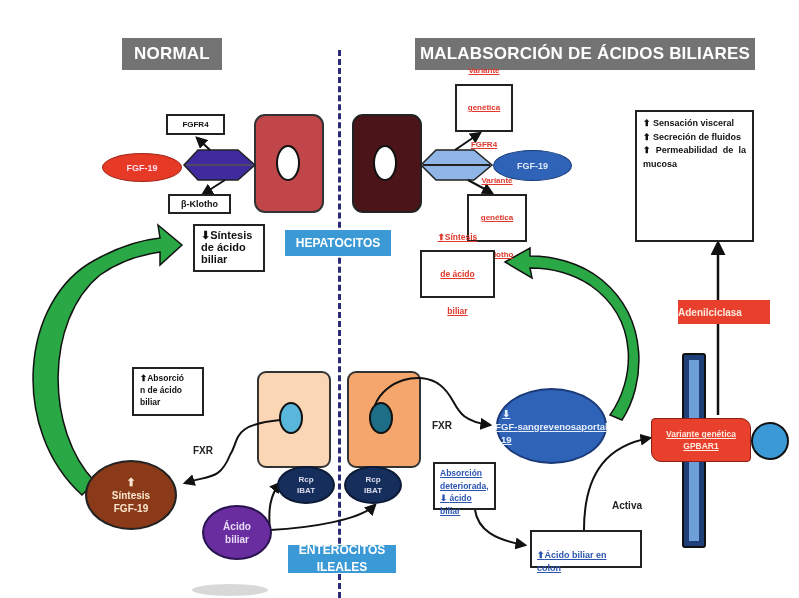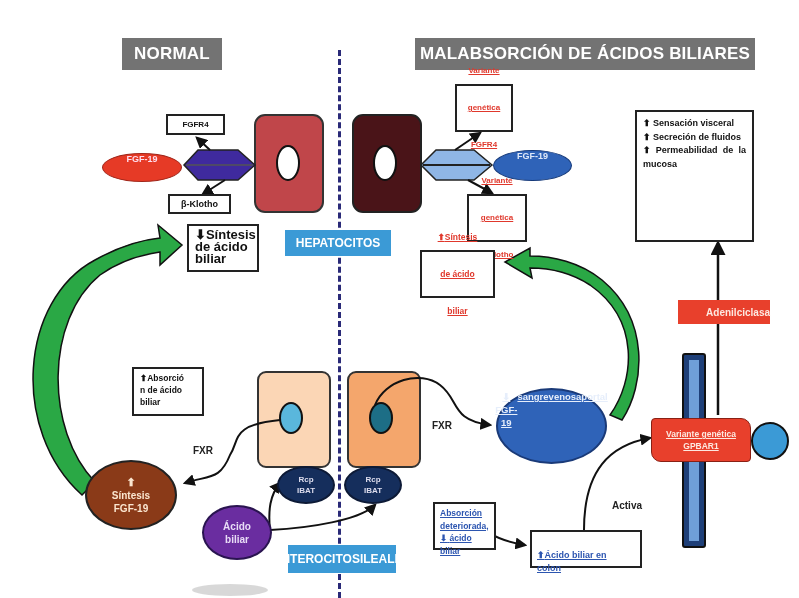--- a/index.html
+++ b/index.html
@@ -4,21 +4,21 @@
   <style>
     html, body { margin: 0; padding: 0; background: #ffffff; }
     body { width: 799px; height: 598px; position: relative; overflow: hidden; font-family: "Liberation Sans", sans-serif; }
     .abs { position: absolute; box-sizing: border-box; }
     .title { background: #737373; color: #ffffff; font-weight: bold; display: flex; align-items: center; justify-content: center; font-size: 17px; letter-spacing: 0.2px; }
     .box { background: #fff; border: 2px solid #222; font-weight: bold; font-size: 9px; line-height: 13px; color: #111; }
     .box.center { display: flex; align-items: center; justify-content: center; text-align: center; gap: 25px; }
     .redtxt { color: #e0382c; text-decoration: underline; }
     .bluetxt { color: #2c55b0; text-decoration: underline; }
     .label-blue { background: #3b9ad6; color: #fff; font-weight: bold; display: flex; align-items: center; justify-content: center; text-align: right; }
-    .ellipse { border-radius: 50%; display: flex; justify-content: center; text-align: center; font-weight: bold; }
+    .ellipse { border-radius: 50%; display: flex; align-items: center; justify-content: center; text-align: center; font-weight: bold; }
     .divider { left: 338px; top: 50px; width: 0; height: 548px; border-left: 3px dashed #2a2a78; }
     svg { position: absolute; left: 0; top: 0; }
   </style>
 </head>
 <body>
 
 <div class="abs divider"></div>
 
 <div class="abs title" style="left:122px;top:38px;width:100px;height:32px;">
     <span>NORMAL</span>
@@ -93,36 +93,36 @@
 
   <circle cx="770" cy="441" r="18" fill="#3b9ad6" stroke="#111" stroke-width="2"></circle>
 
   <ellipse cx="230" cy="590" rx="38" ry="6" fill="#c8c8c8" opacity="0.7"></ellipse>
 </svg>
 
 <div class="abs label-blue" style="left:285px;top:230px;width:106px;height:26px;font-size:12px;">
     <span>HEPATOCITOS</span>
   </div>
 
-<div class="abs label-blue" style="left:288px;top:545px;width:108px;height:28px;font-size:12px;flex-direction:row;line-height:17px;">
+<div class="abs label-blue" style="left:288px;top:545px;width:108px;height:28px;font-size:12px;flex-direction:column;line-height:17px;">
   <span>ENTEROCITOS</span>
   <span>ILEALES</span>
 </div>
 
 <div class="abs box center" style="left:166px;top:114px;width:59px;height:21px;font-size:8px;">
     <span>FGFR4</span>
   </div>
 <div class="abs ellipse" style="left:102px;top:153px;width:80px;height:29px;background:#e63a26;border:1px solid #a0261a;color:#fde;font-size:9px;">
     <span>FGF-19</span>
   </div>
 <div class="abs box center" style="left:168px;top:194px;width:63px;height:20px;">
     <span>β-Klotho</span>
   </div>
 
-<div class="abs box" style="left:187px;top:224px;width:72px;height:48px;padding:3px 6px;font-size:13px;line-height:12px;">
+<div class="abs box" style="left:193px;top:224px;width:72px;height:48px;padding:3px 6px;font-size:11px;line-height:12px;">
   <span>⬇</span><span>Síntesis</span><br>
   <span>de ácido</span><br>
   <span>biliar</span>
 </div>
 
 <div class="abs box" style="left:132px;top:367px;width:72px;height:49px;padding:3px 6px;font-size:8.5px;line-height:12px;">
   <span>⬆</span><span>Absorció</span><br>
   <span>n de ácido</span><br>
   <span>biliar</span>
 </div>
@@ -168,39 +168,39 @@
   <span>de ácido</span>
   <span>biliar</span>
 </div>
 
 <div class="abs box" style="left:635px;top:110px;width:119px;height:132px;padding:5px 6px;font-size:9px;line-height:13.5px;text-align:justify;">
   <div><span>⬆</span> <span>Sensación visceral</span></div>
   <div><span>⬆</span> <span>Secreción de fluidos</span></div>
   <div><span>⬆</span> <span>Permeabilidad de la mucosa</span></div>
 </div>
 
-<div class="abs" style="left:678px;top:300px;width:92px;height:24px;background:#e8402c;color:#fde8e0;font-weight:bold;font-size:10px;display:flex;align-items:center;justify-content:flex-end;">
+<div class="abs" style="left:678px;top:300px;width:92px;height:24px;background:#e8402c;color:#fde8e0;font-weight:bold;font-size:10px;display:flex;align-items:center;justify-content:flex-start;">
     <span>Adenilciclasa</span>
   </div>
 
 <div class="abs" style="left:432px;top:420px;font-weight:bold;font-size:10px;color:#222;">FXR</div>
 
 <div class="abs ellipse" style="left:496px;top:388px;width:111px;height:76px;background:#2f63b8;border:2px solid #1a3a78;color:#e6eefb;font-size:9.5px;line-height:13px;text-decoration:underline;">
   <span><span>⬇</span> <span>FGF-19</span></span>
   <span>sangre</span>
   <span>venosa</span>
   <span>portal</span>
 </div>
 
 <div class="abs" style="left:651px;top:418px;width:100px;height:44px;background:#e8402c;border:1.5px solid #8a2014;color:#fde8e0;font-weight:bold;font-size:8.5px;line-height:12px;display:flex;flex-direction:column;align-items:center;justify-content:center;text-decoration:underline;border-radius:4px 10px 4px 10px;">
   <span>Variante genética</span>
   <span>GPBAR1</span>
 </div>
 
-<div class="abs box bluetxt" style="left:433px;top:462px;width:63px;height:48px;padding:3px 5px;font-size:8.5px;line-height:12.5px;margin-top:40px;">
+<div class="abs box bluetxt" style="left:433px;top:462px;width:63px;height:48px;padding:3px 5px;font-size:8.5px;line-height:12.5px;">
   <span>Absorción</span><br>
   <span>deteriorada,</span><br>
   <span>⬇</span> <span>ácido biliar</span>
 </div>
 
 <div class="abs" style="left:612px;top:500px;font-weight:bold;font-size:10px;color:#222;text-align:right;">Activa</div>
 
 <div class="abs box bluetxt" style="left:530px;top:530px;width:112px;height:34px;padding:17px 5px;font-size:9px;line-height:13px;">
   <span>⬆</span><span>Ácido biliar en</span><br>
   <span>colon</span>

